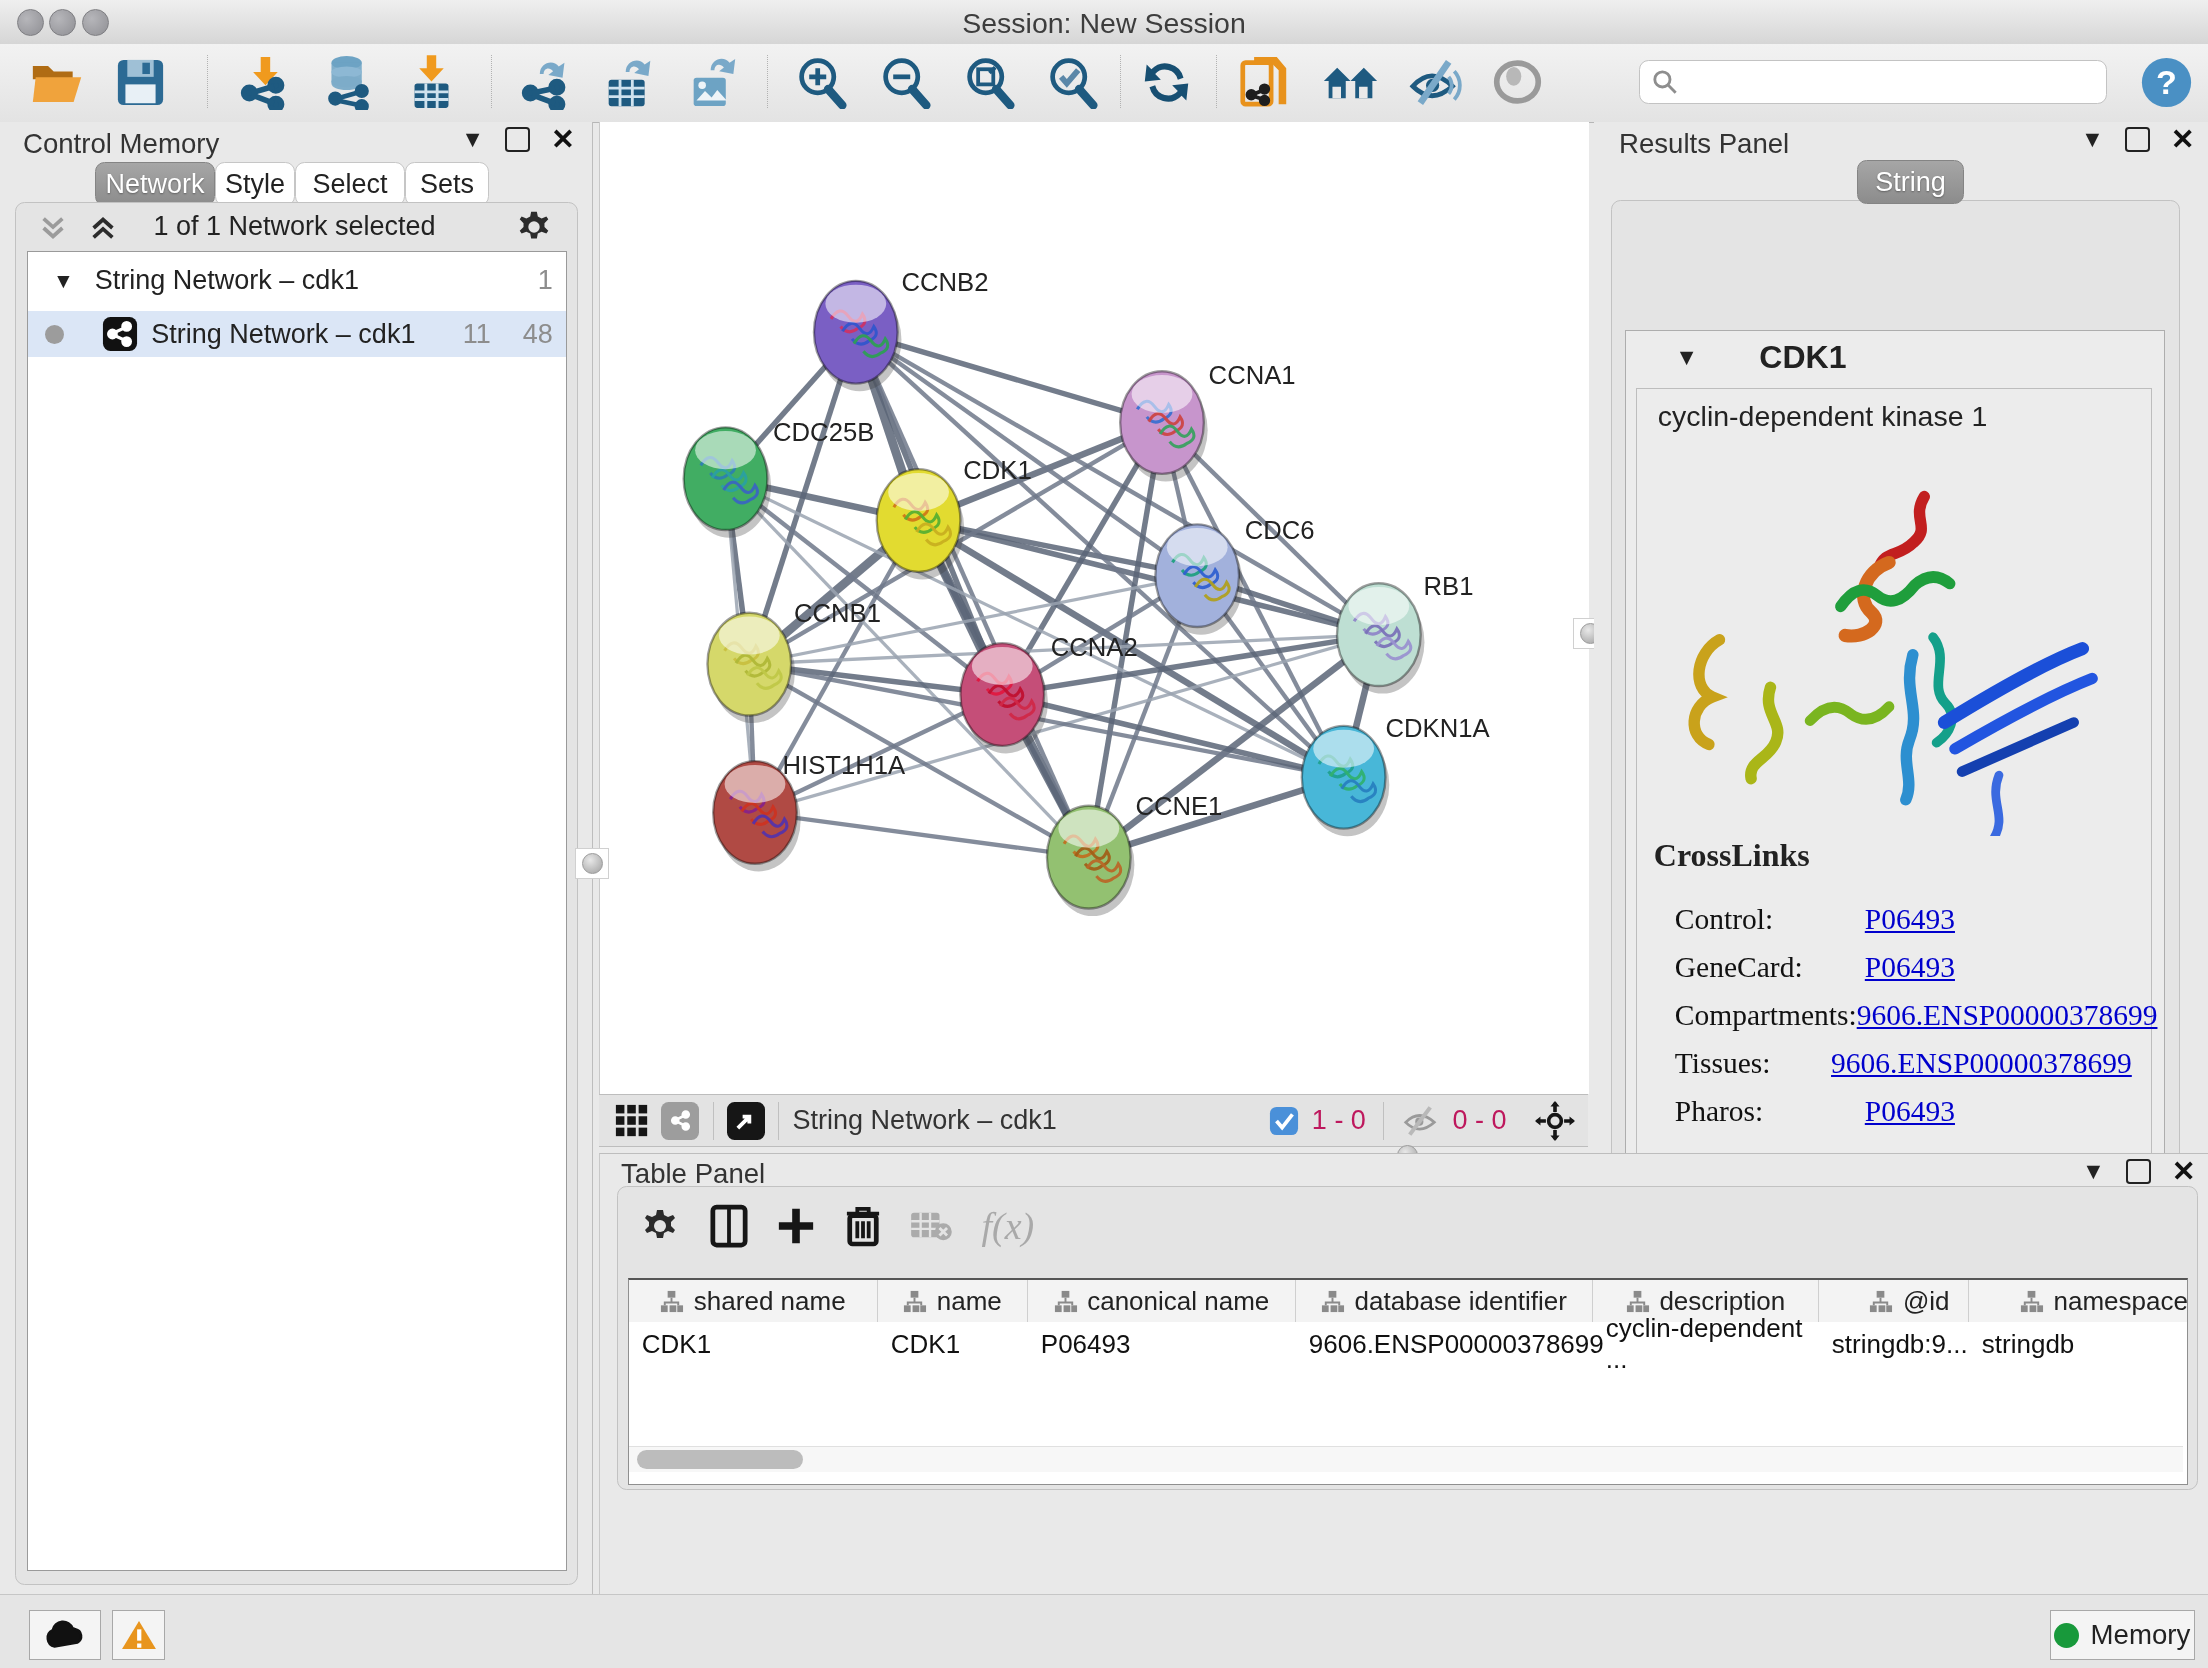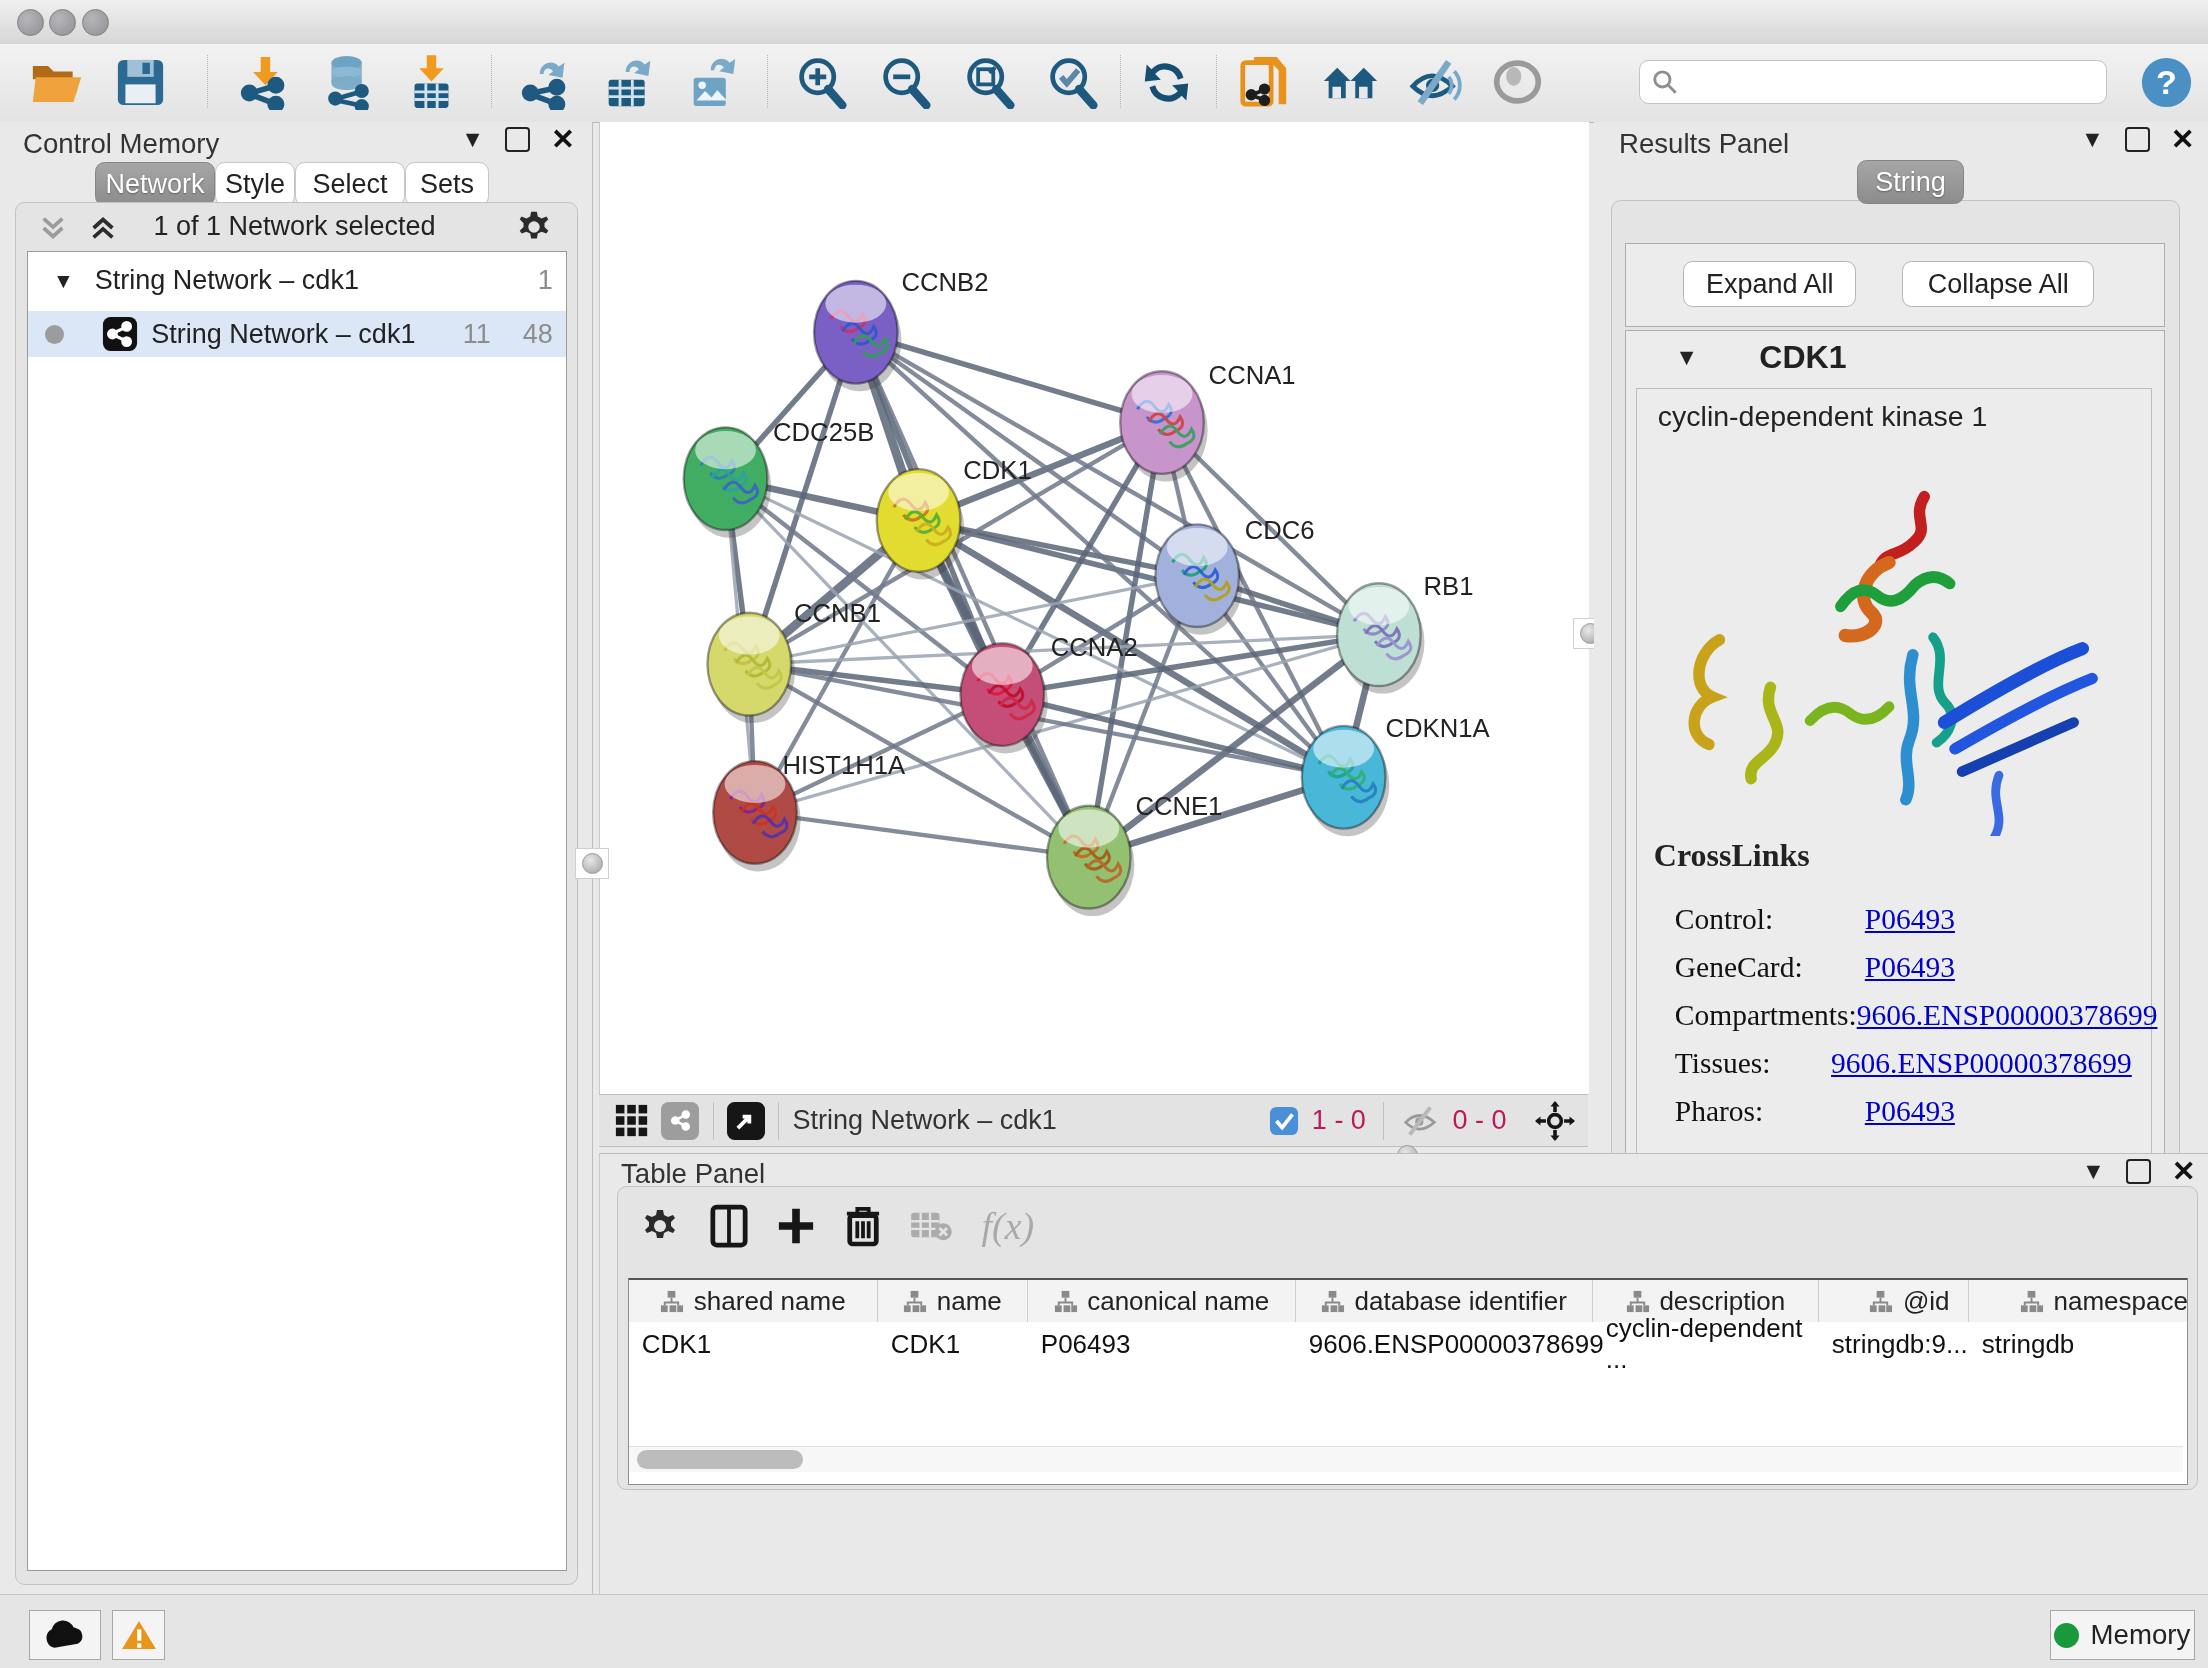--- a/index.html
+++ b/index.html
@@ -81,20 +81,21 @@
 </style>
 </head>
 <body>
 
 <div id="app">
 
   <div id="titlebar" class="abs">
     <div class="abs traffic" style="left:17px"></div>
     <div class="abs traffic" style="left:49px"></div>
     <div class="abs traffic" style="left:82px"></div>
+    <div id="win-title" class="abs">Session: New Session</div>
   </div>
 
   <div id="toolbar" class="abs">
     <div class="abs tbtn" style="left:28.5px">
       <svg width="55" height="48" viewBox="0 0 58 50">
           <path d="M3 8 h16 l6 6 h20 v8 H3z" fill="#b06c14"></path>
           <path d="M6 20 h48 l-8 26 H3z" fill="#f0a33c"></path>
         </svg>
     </div>
     <div class="abs tbtn" style="left:112px">
@@ -531,24 +532,20 @@
 
   <div id="results-panel" class="abs">
     <div class="abs panel-head" style="left:25px;top:5.7px">Results Panel</div>
     <div class="phead-ctl" style="right:13.3px">
       <span class="tri">▼</span>
       <span class="floatbox"></span>
       <span class="closex">✕</span>
     </div>
     <div class="abs tab sel" style="left:263px;top:38px;width:105px;z-index:2">String</div>
     <div id="rp-outer" class="abs gbox">
-      <div id="rp-btnbox" class="abs">
-        <div class="abs rbtn" style="left:57px;top:17px;width:171px">Expand All</div>
-        <div class="abs rbtn" style="left:276px;top:17px;width:190px">Collapse All</div>
-      </div>
       <div id="rp-cdk" class="abs">
         <span class="abs tri" style="left:49px;top:13.3px">▼</span>
         <div class="abs" style="left:133px;top:7.6px;font-size:32px;font-weight:bold">CDK1</div>
         <div id="rp-cdk-inner" class="abs">
           <div class="abs" style="left:21px;top:11.4px;font-size:28.5px">cyclin-dependent kinase 1</div>
           <svg class="abs" style="left:28.5px;top:67px" width="457" height="380" viewBox="0 0 520 430">
             <g fill="none" stroke-linecap="round">
               <path d="M295,45 c-15,25 8,35 -12,52 c-18,18 -32,8 -40,30" stroke="#c21f1f" stroke-width="13"></path>
               <path d="M255,120 c-28,10 -38,42 -20,57 c15,14 -8,30 -30,26" stroke="#d4691e" stroke-width="15"></path>
               <path d="M200,170 q20,-30 42,-12 q20,16 42,-12 q20,-18 40,-2" stroke="#1f9e3c" stroke-width="13"></path>

